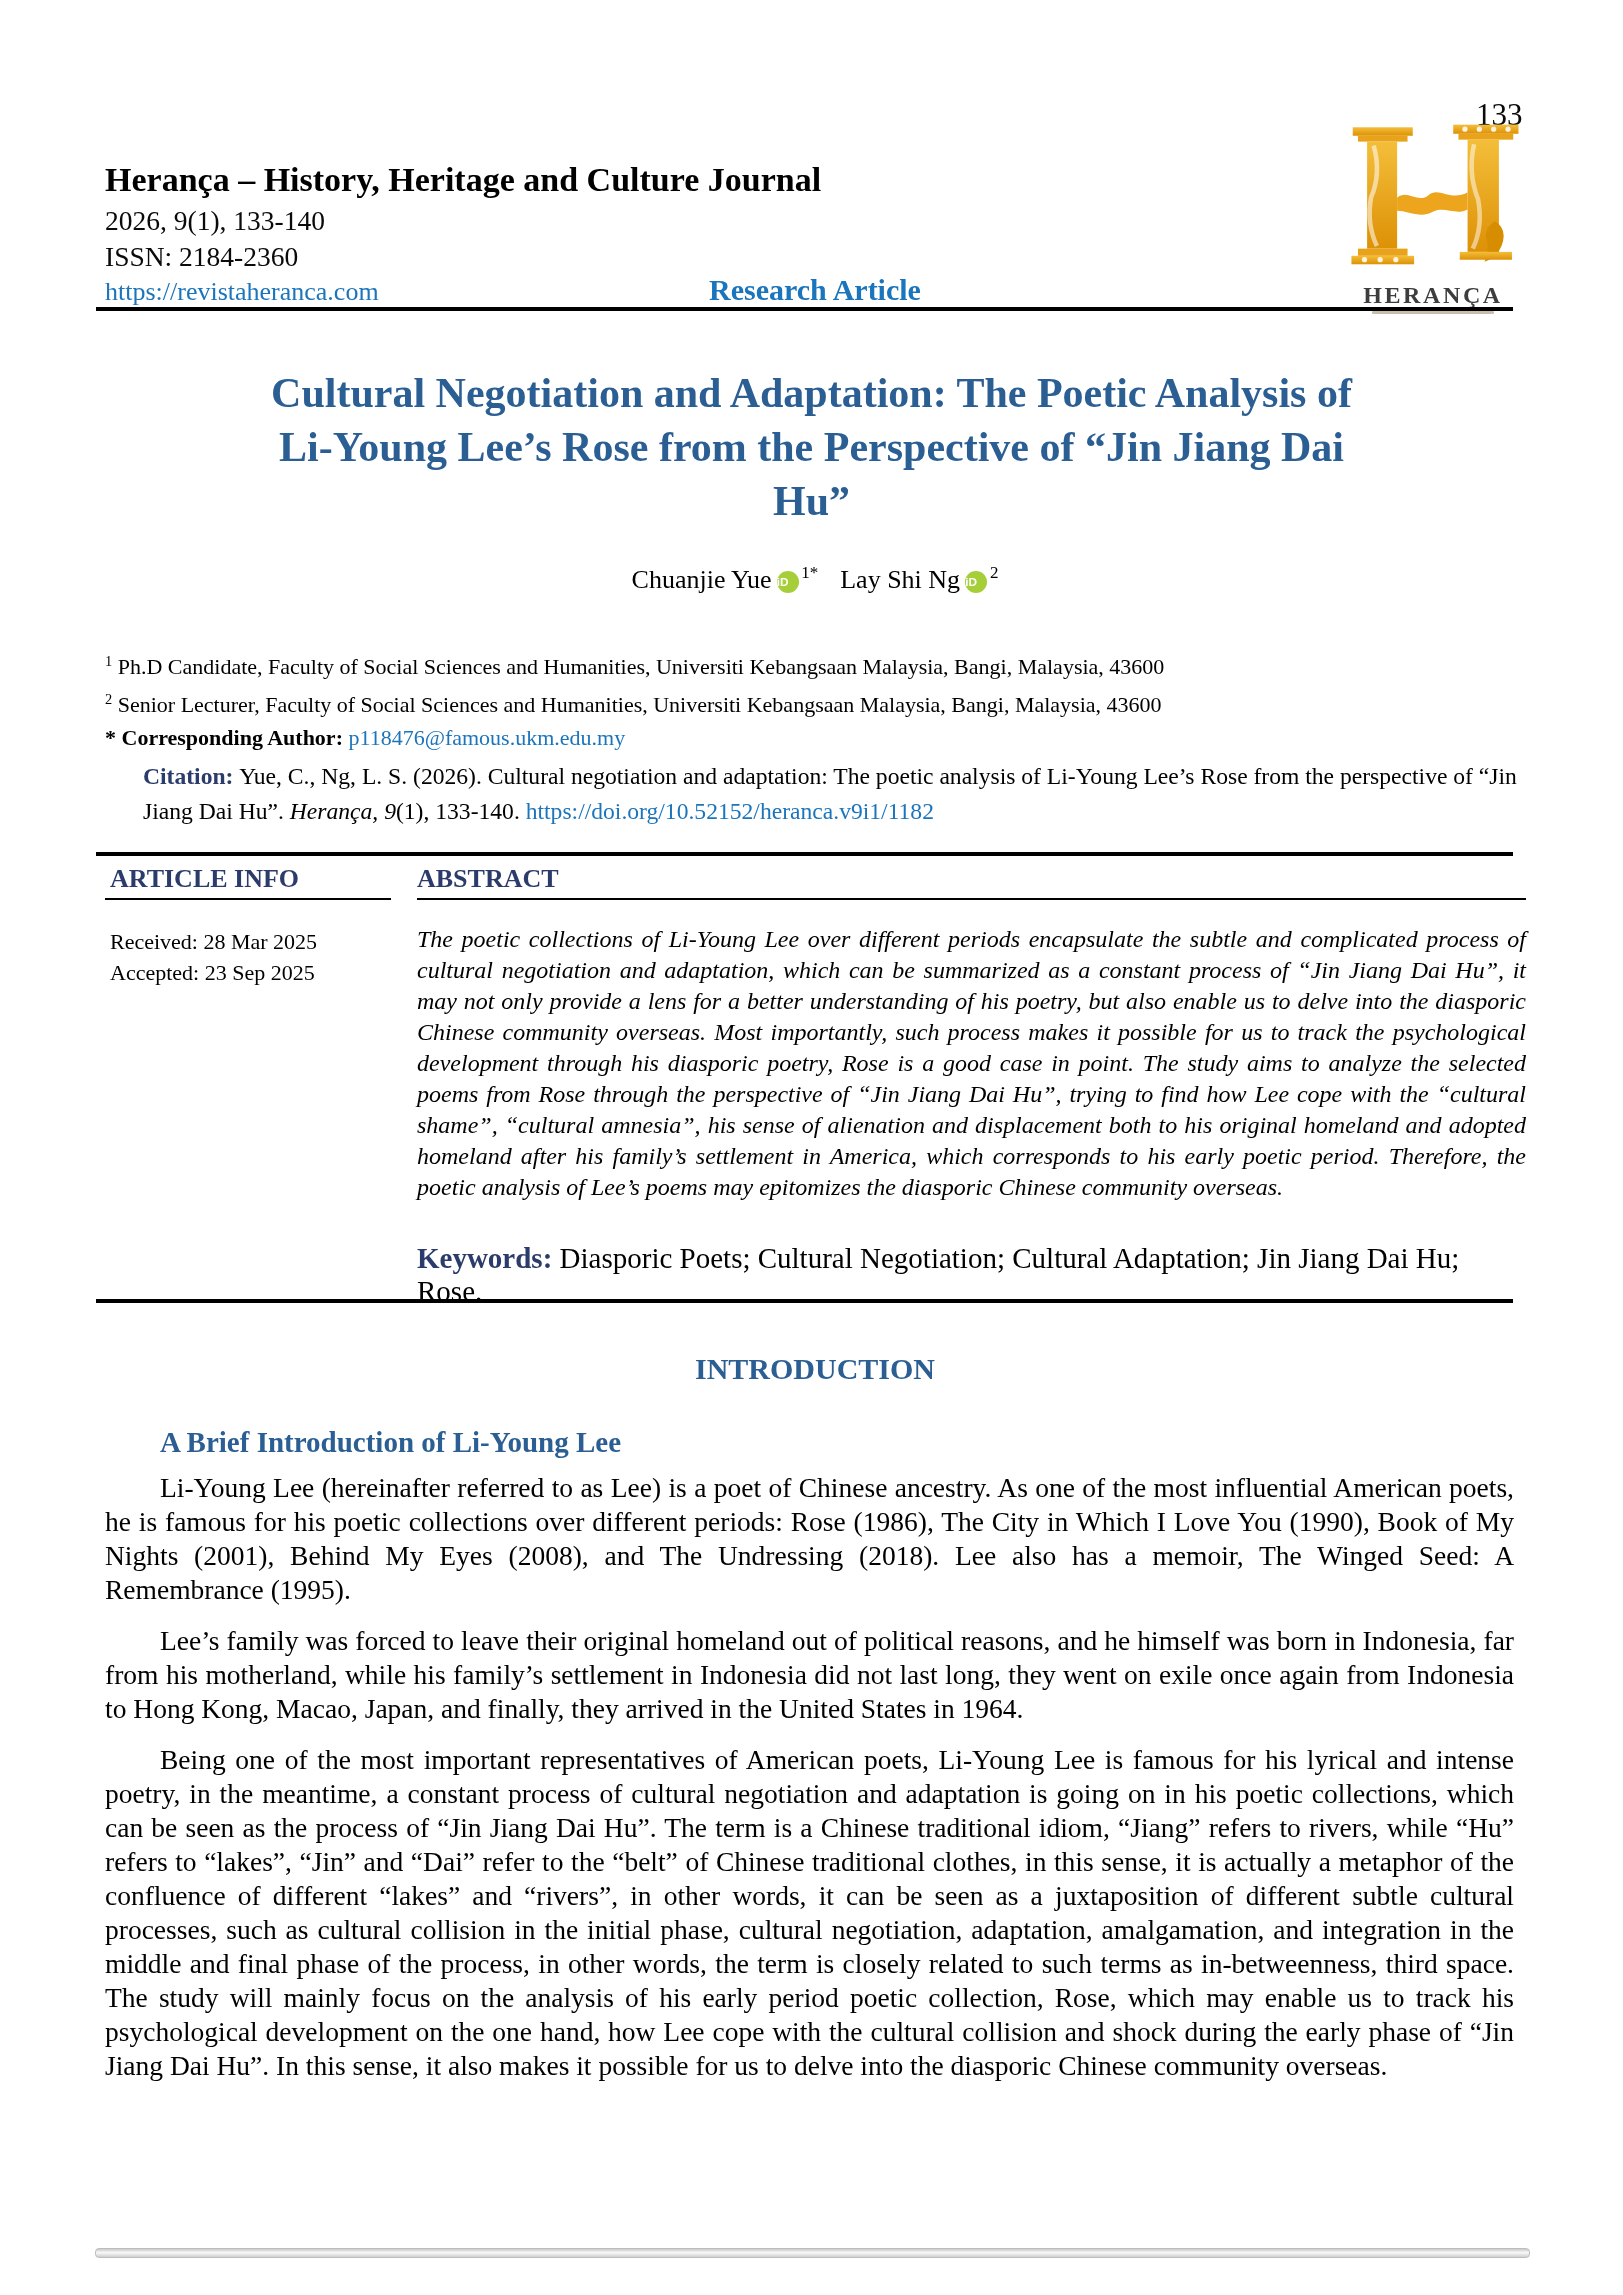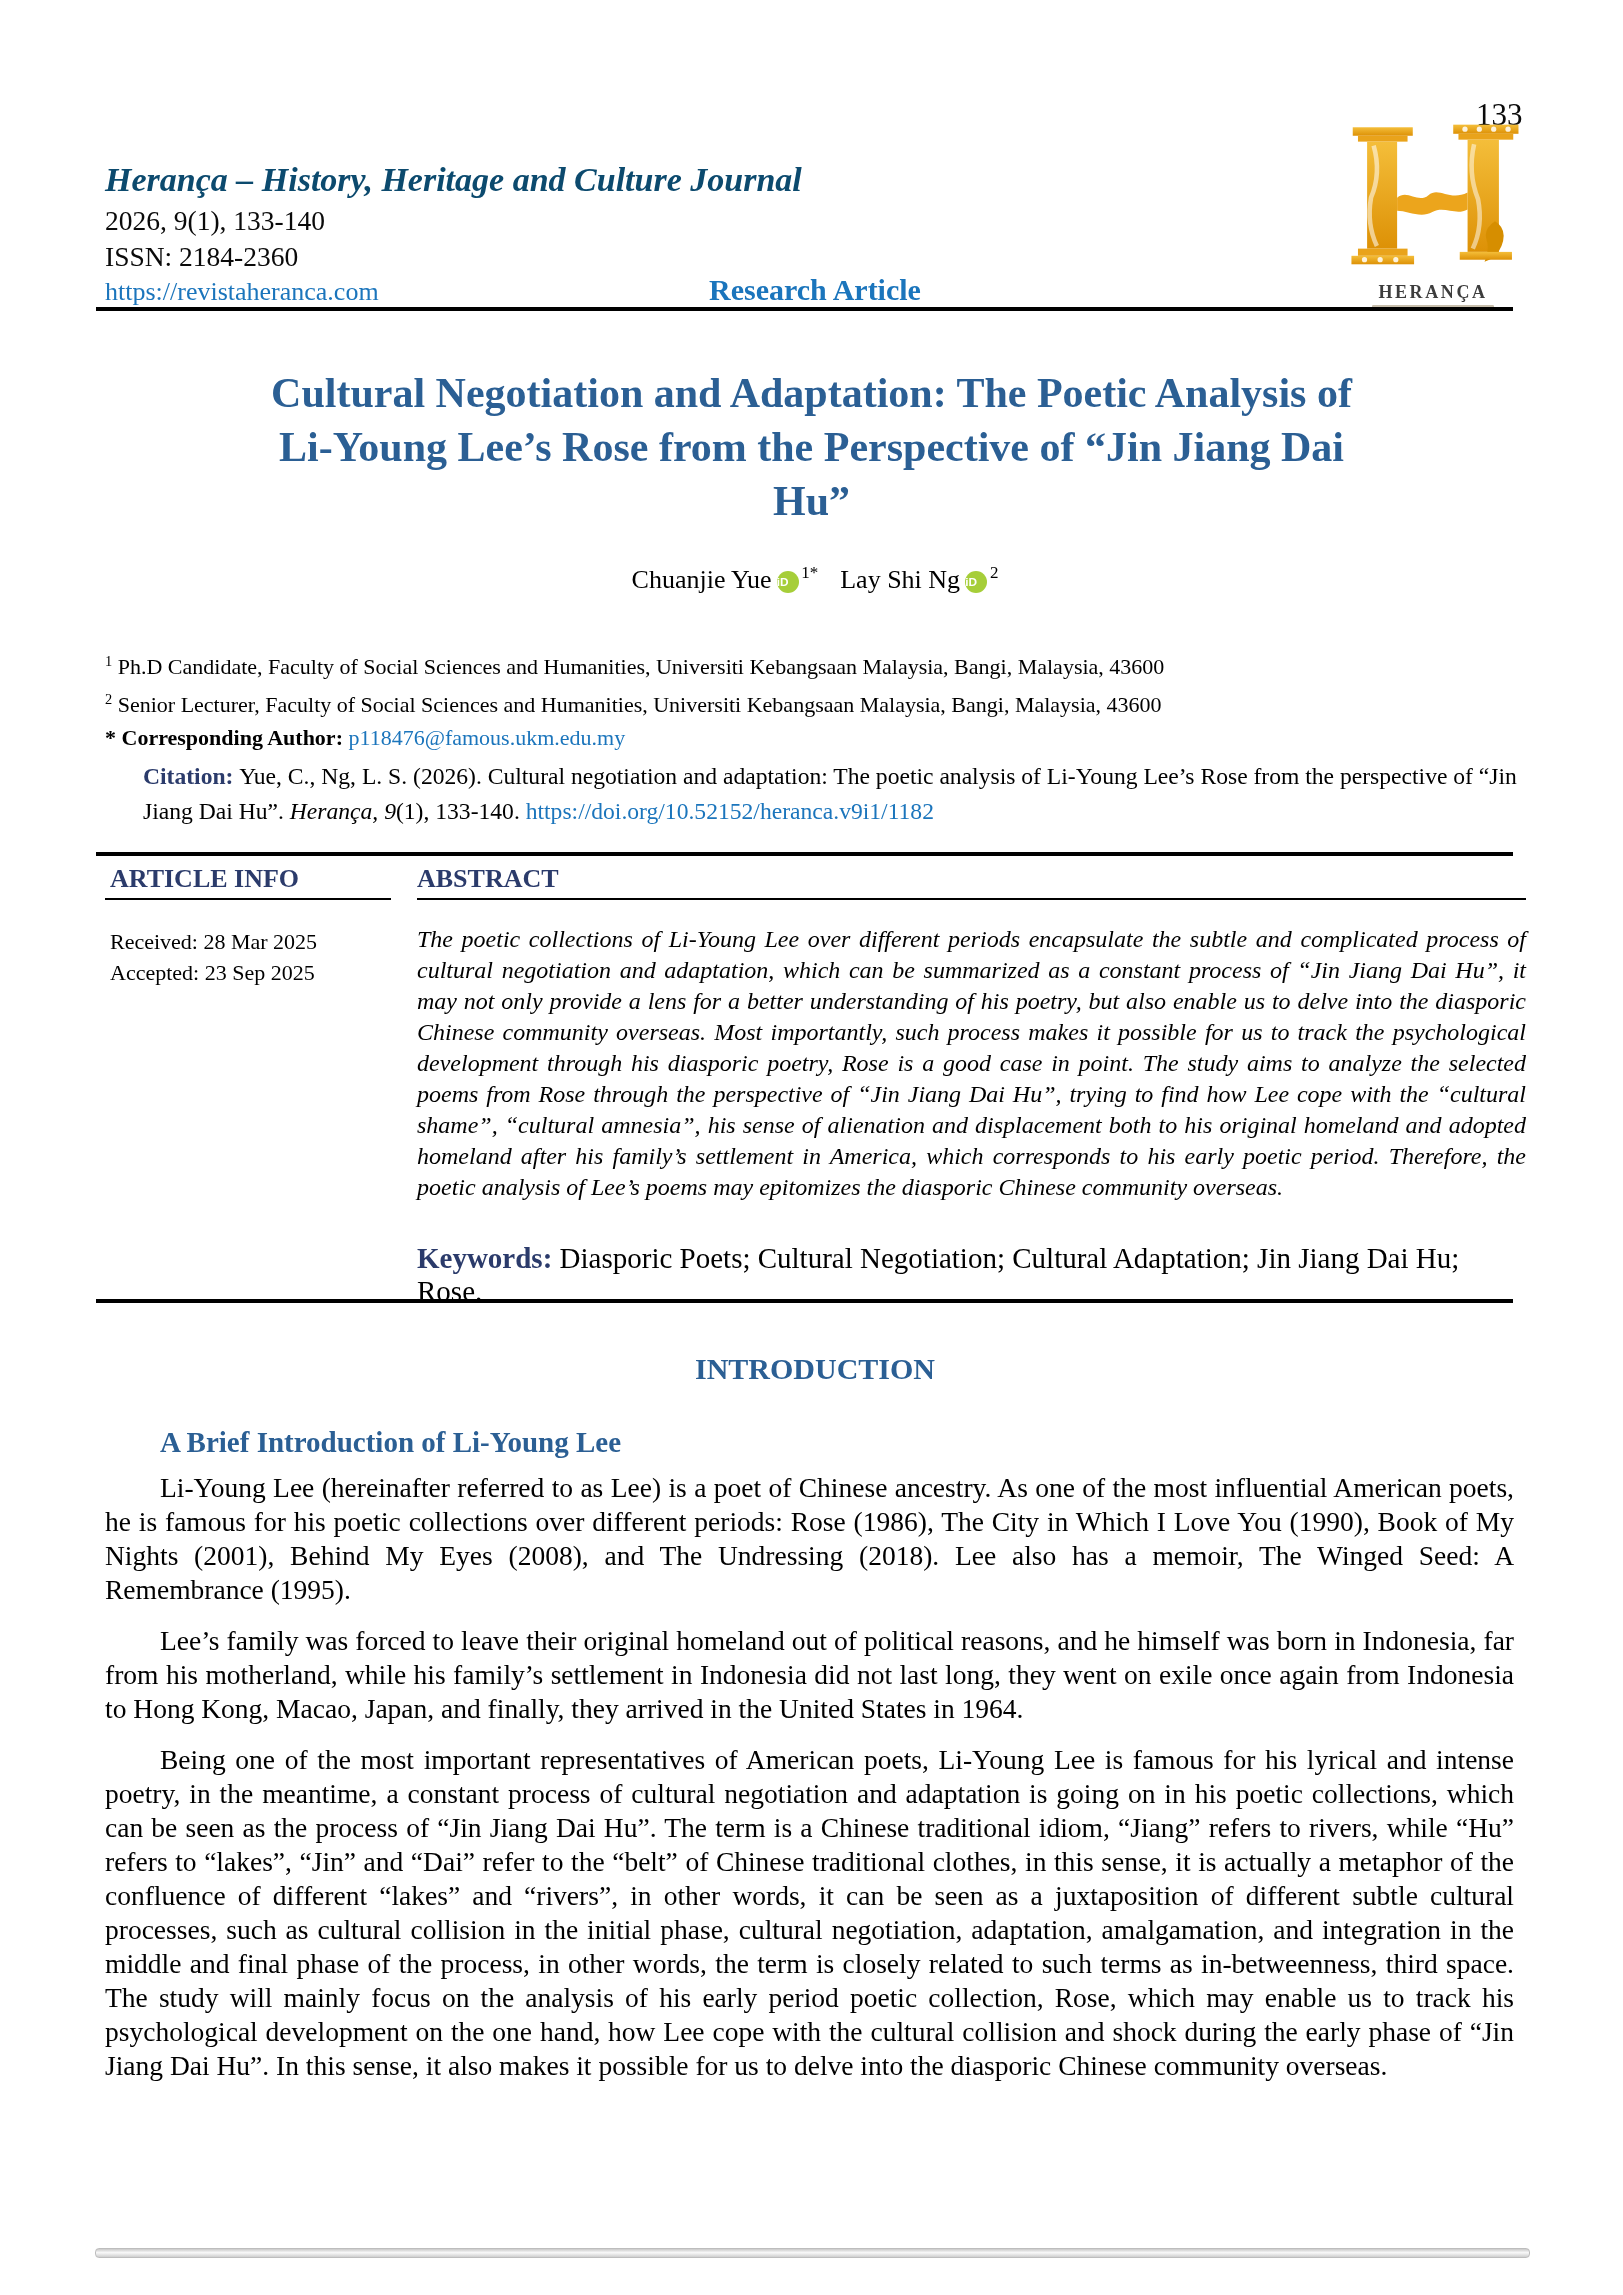--- a/index.html
+++ b/index.html
@@ -6,29 +6,29 @@
   .page{
     position:relative;
     width:1624px;height:2295px;
     background:#ffffff;
     font-family:"Liberation Serif","DejaVu Serif",serif;
     color:#000;
     overflow:hidden;
   }
   .abs{position:absolute;}
   
-  .journal-name{left:105px;top:161px;font-size:34px;font-weight:bold;color:#0c4a6e;font-style:italic;}
+  .journal-name{left:105px;top:161px;font-size:34px;font-weight:bold;color:#000000;}
   .issue-line{left:105px;top:205px;font-size:27.5px;color:#0a0a0a;}
   .issn-line{left:105px;top:241px;font-size:27.5px;color:#0a0a0a;}
   .website{left:105px;top:277px;font-size:26px;color:#1B75BC;text-decoration:none;}
   .research-article{left:105px;top:273px;width:1420px;text-align:center;font-size:30px;font-weight:bold;color:#1B75BC;}
   .header-rule{left:96px;top:307px;width:1417px;height:3.9px;background:#000;}
   .page-number{left:1476px;top:97px;font-size:31px;color:#0a0a0a;}
   .logo-box{left:1341px;top:123px;width:184px;}
-  .logo-word{display:block;text-align:center;margin-top:1.3px;font-size:18px;letter-spacing:2.6px;color:#3d3d3d;font-weight:600;}
+  .logo-word{display:block;text-align:center;margin-top:1.3px;font-size:24px;letter-spacing:2.6px;color:#3d3d3d;font-weight:600;}
   .logo-tagline{margin:1.3px auto 0;width:122px;height:3.3px;background:#9a8a6a;opacity:.55;border-radius:1.3px;filter:blur(0.7px);}
   
   .article-title{left:249px;top:366px;width:1125px;text-align:center;font-size:42px;line-height:54px;font-weight:bold;color:#2B5F94;}
   .authors{left:105px;top:563px;width:1420px;text-align:center;font-size:26px;color:#000;}
   .orcid{display:inline-block;width:22px;height:22px;border-radius:50%;background:#A6CE39;color:#fff;
          font-family:"Liberation Sans",sans-serif;font-weight:bold;font-size:11.8px;line-height:22px;text-align:left;
          vertical-align:1.3px;margin:0 2.6px 0 5.2px;}
   .authors sup{font-size:17px;}
   .author-gap{display:inline-block;width:22px;}
   

